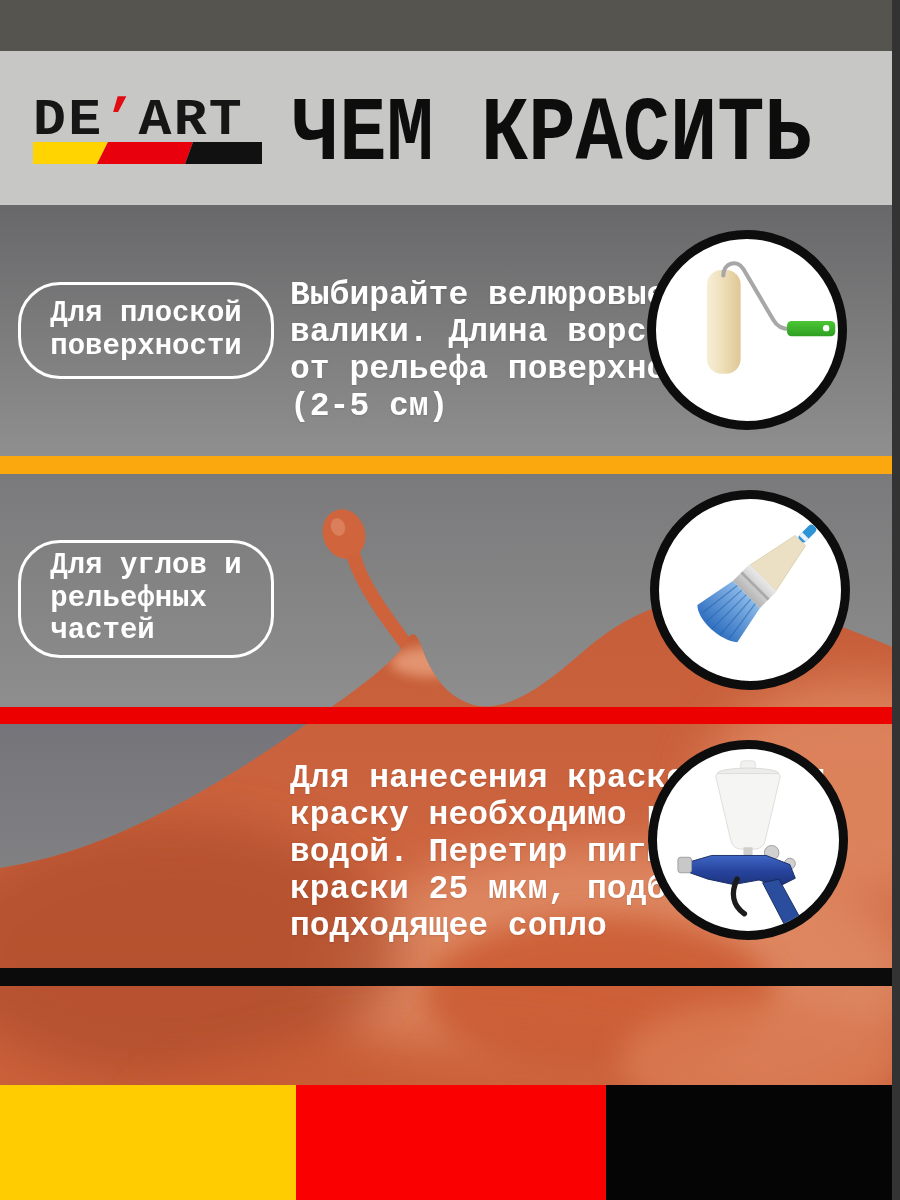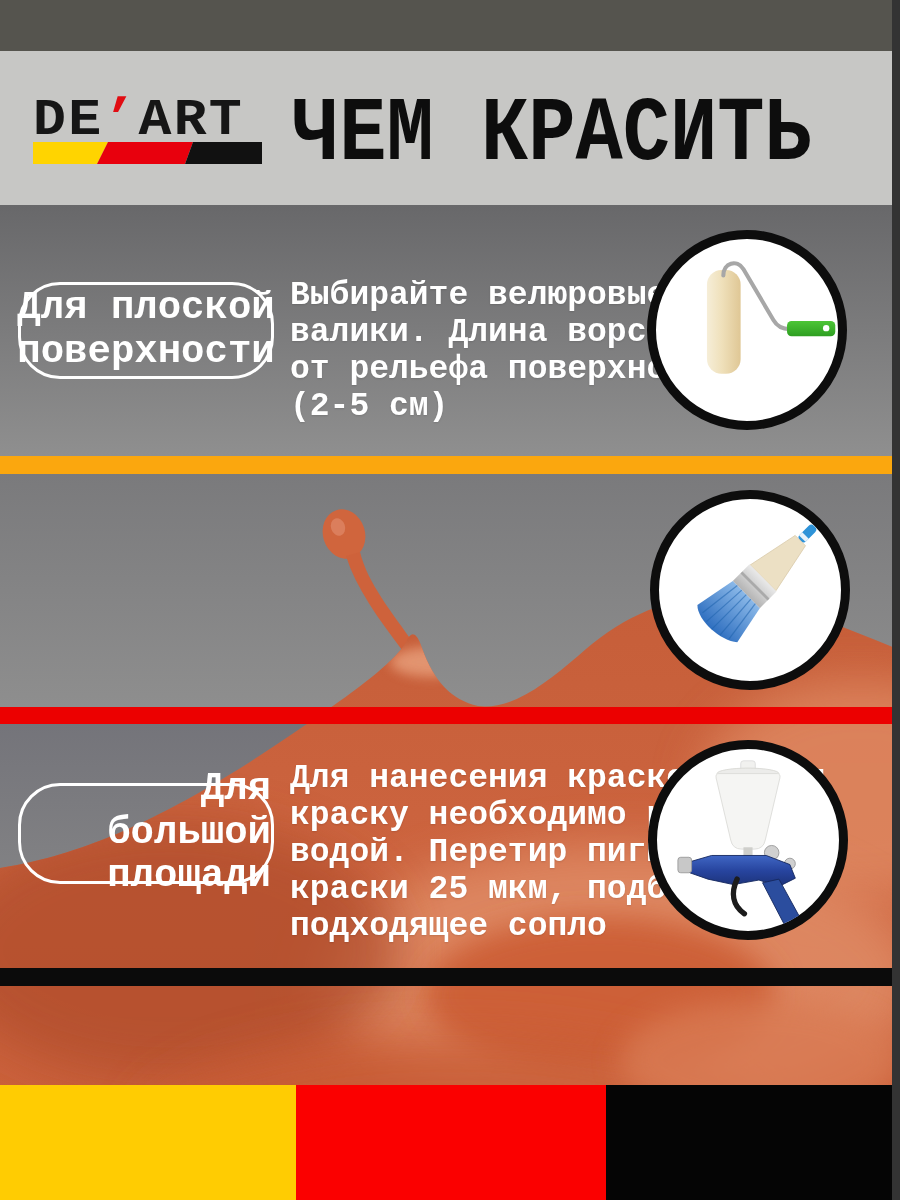--- a/index.html
+++ b/index.html
@@ -36,22 +36,22 @@
   .logo-stripe{ left:33px; top:142px; z-index:3; }
   .page-title{
     left:292px; top:84px; z-index:3;
     font-size:82px; font-weight:bold; color:#0d0d0d; letter-spacing:0px;
     transform:scale(0.96,1.1); transform-origin:left top; white-space:nowrap;
   }
 
   
   .pill{
     z-index:3; border:3px solid #ffffff; border-radius:42px;
-    display:flex; align-items:center; justify-content:center; text-align:right;
-    color:#fff; font-weight:bold; font-size:39px; line-height:1.12; white-space:pre-line;
+    display:flex; align-items:center; justify-content:center; text-align:left;
+    color:#fff; font-weight:bold; font-size:29px; line-height:1.12; white-space:pre-line;
   }
   .pill-1{ left:18px; top:282px; width:256px; height:97px; }
   .pill-2{ left:18px; top:540px; width:256px; height:118px; }
   .pill-3{ left:18px; top:783px; width:256px; height:101px; }
 
   
   .desc{
     z-index:3; color:#fff; font-weight:bold; font-size:33px; line-height:37px;
     white-space:pre-line; text-shadow:0 1px 2px rgba(0,0,0,.12);
   }
@@ -169,20 +169,25 @@
             <stop offset="1" stop-color="#2e9e21"></stop>
         </linearGradient>
       </defs>
       <rect x="56" y="34" width="37" height="114" rx="16" fill="url(#rollerGrad)"></rect>
       <path d="M74,40 C74,26 89,22 96,33 L129,89 C133,96 139,99 147,99" stroke="#a7a7a7" stroke-width="4.5" fill="none" stroke-linecap="round"></path>
       <rect x="144" y="90" width="53" height="17" rx="5" fill="url(#greenGrad)"></rect>
       <circle cx="187" cy="98" r="3.5" fill="#ffffff"></circle>
     </svg>
   </div>
 
+  <div class="abs pill pill-2">
+    <span>Для углов и
+рельефных
+частей</span>
+  </div>
   <div class="abs photo-circle circle-2">
     <svg width="182" height="182" viewBox="0 0 200 200">
       <defs>
         <linearGradient id="blueBristles" x1="0" y1="0" x2="0" y2="1">
           <stop offset="0" stop-color="#8ab8e8"></stop>
             <stop offset="1" stop-color="#2f6fc0"></stop>
         </linearGradient>
         <linearGradient id="silverGrad" x1="0" y1="0" x2="0" y2="1">
           <stop offset="0" stop-color="#e9e9e9"></stop>
             <stop offset="0.5" stop-color="#cfcfcf"></stop>
@@ -200,24 +205,20 @@
           <line x1="-14" y1="10" x2="-20" y2="58"></line>
             <line x1="-7" y1="10" x2="-10" y2="62"></line>
           <line x1="0" y1="10" x2="0" y2="64"></line>
             <line x1="7" y1="10" x2="11" y2="62"></line>
           <line x1="14" y1="10" x2="21" y2="58"></line>
         </g>
       </g>
     </svg>
   </div>
 
-  <div class="abs pill pill-3">
-    <span>Для большой
-площади</span>
-  </div>
   <div class="abs desc desc-3">Для нанесения краскопультом
 краску необходимо разбавить
 водой. Перетир пигментов
 краски 25 мкм, подберите
 подходящее сопло</div>
   <div class="abs photo-circle circle-3">
     <svg width="182" height="182" viewBox="0 0 200 200">
       <defs>
         <linearGradient id="blueMetal" x1="0" y1="0" x2="0" y2="1">
           <stop offset="0" stop-color="#3f66c4"></stop>

